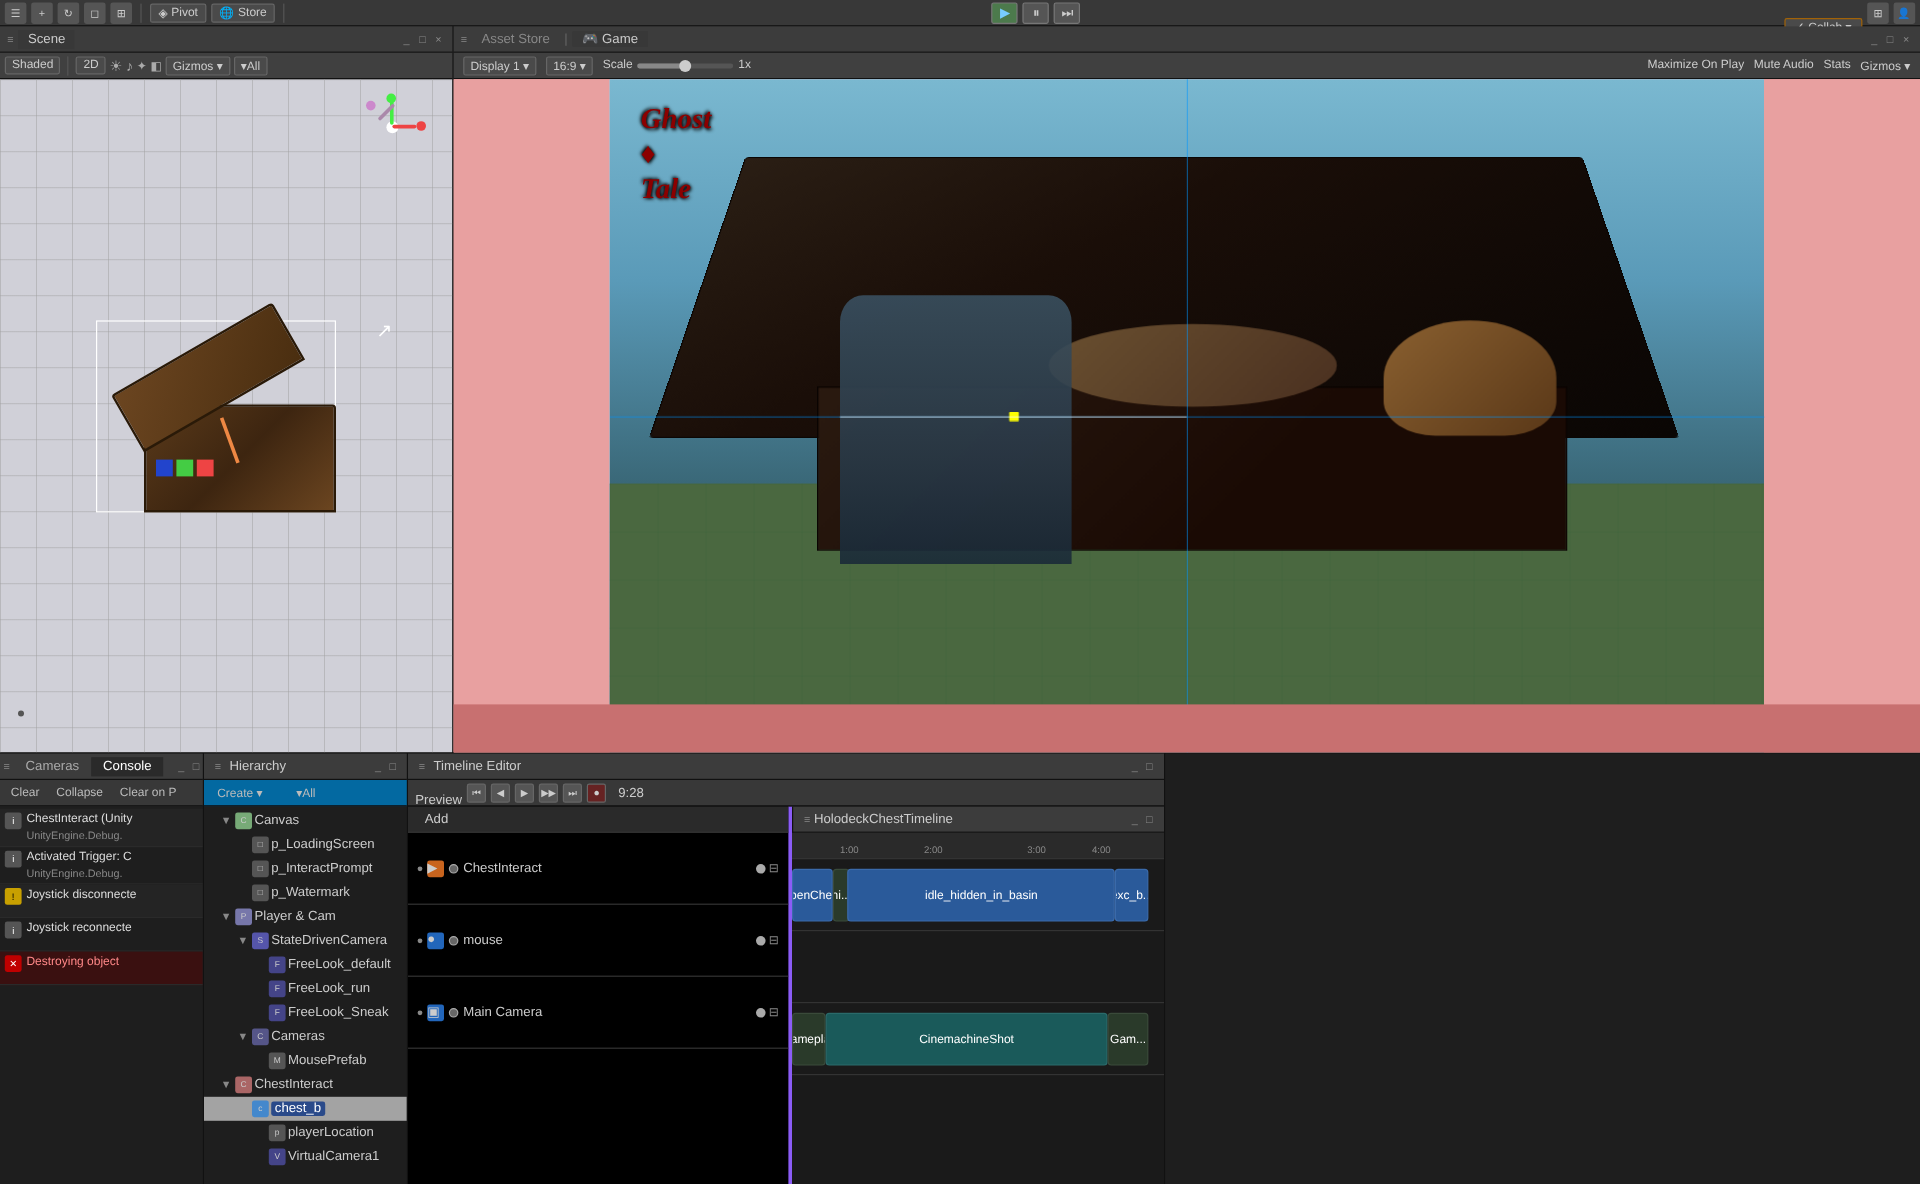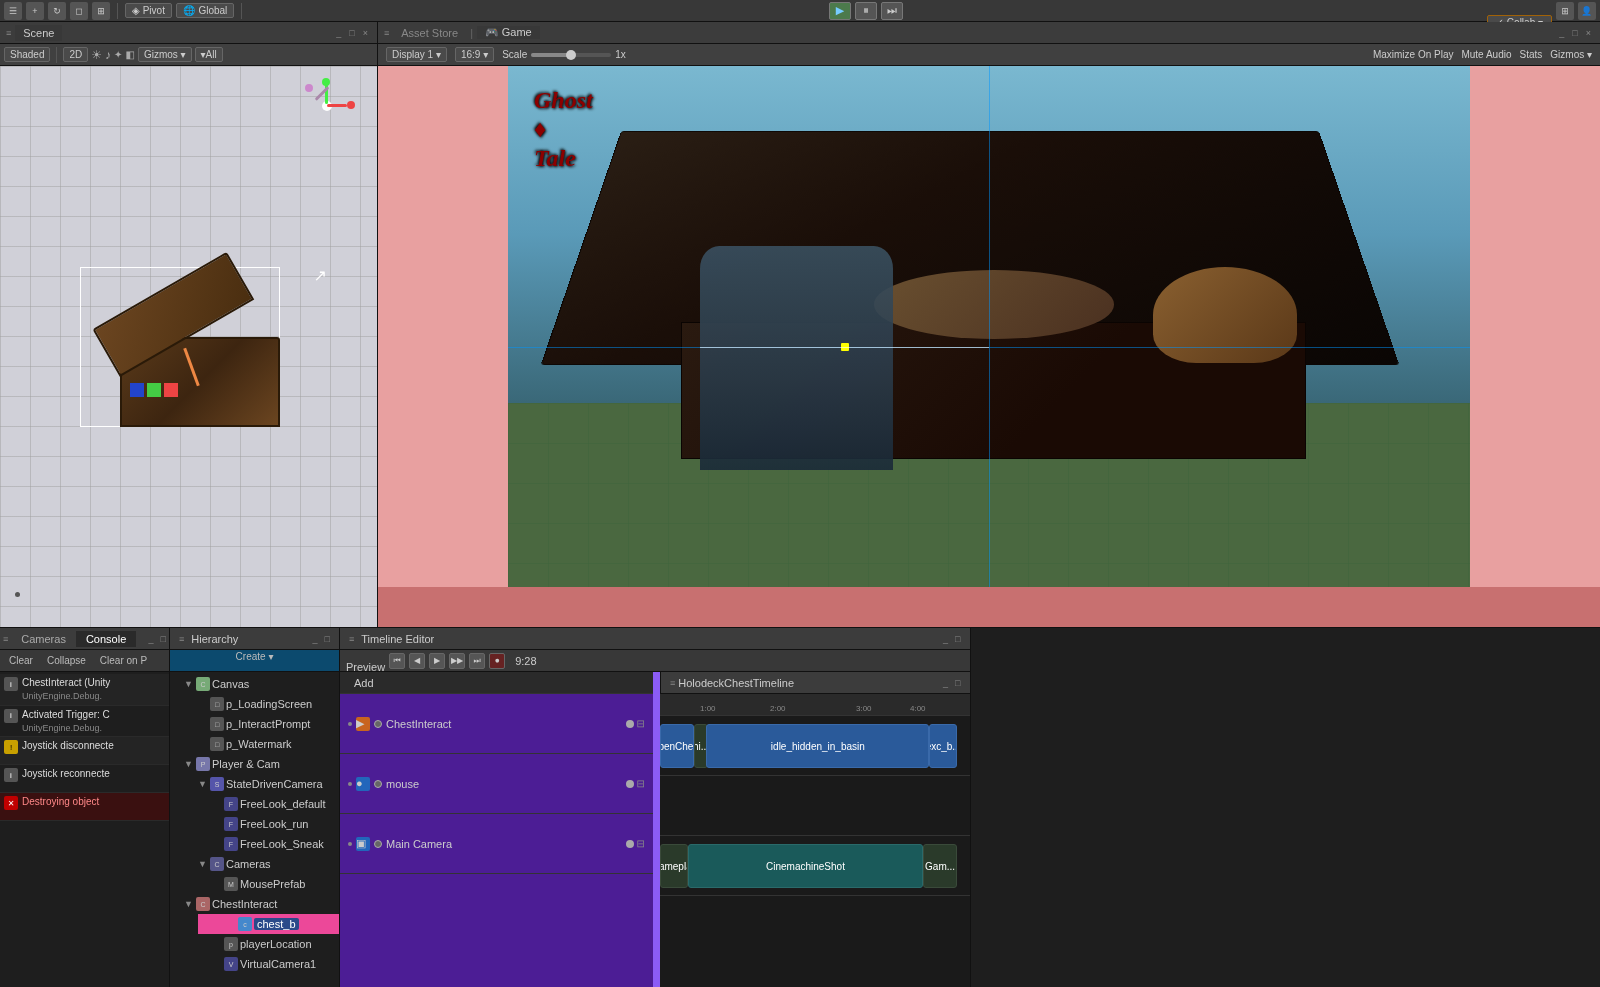--- a/index.html
+++ b/index.html
@@ -423,27 +423,26 @@
       height: 22px;
       background: #3c3c3c;
       display: flex;
       align-items: center;
       padding: 0 6px;
       border-bottom: 1px solid #111;
       gap: 4px;
     }
     #hierarchy-toolbar {
       height: 22px;
-      background: #0c4a6e;
+      background: #0369a1;
       display: flex;
       align-items: center;
       padding: 0 6px;
-      gap: 8px;
-      border-bottom: 1px solid #111;
-      flex-direction: column;
+      gap: 18px;
+      border-bottom: 1px solid #111;
     }
     #hierarchy-content {
       flex: 1;
       background: #1e1e1e;
       overflow-y: auto;
       padding: 2px 0;
     }
     .hier-item {
       padding: 2px 0;
       font-size: 11px;
@@ -523,22 +522,22 @@
       padding: 0 6px;
     }
     #timeline-main {
       flex: 1;
       display: flex;
       overflow: hidden;
     }
     #timeline-tracks {
       width: 320px;
       flex-shrink: 0;
-      background: #4c1d95;
-      border-right: 7px solid #8b5cf6;
+      background: #000000;
+      border-right: 3px solid #8b5cf6;
       overflow-y: hidden;
     }
     .add-btn {
       padding: 3px 8px;
       font-size: 11px;
       color: #ccc;
       cursor: pointer;
     }
     .tl-track {
       height: 60px;
@@ -625,21 +624,21 @@
   <div class="toolbar-icon">↻</div>
   <div class="toolbar-icon">◻</div>
   <div class="toolbar-icon">⊞</div>
   <div class="toolbar-separator"></div>
   <div class="toolbar-btn">
     <span>◈</span>
     <span>Pivot</span>
   </div>
   <div class="toolbar-btn">
     <span>🌐</span>
-    <span>Global</span>
+    <span>Store</span>
   </div>
   <div class="toolbar-separator"></div>
 
   <div style="flex:1; display:flex; justify-content:center; gap:4px;">
     <div class="play-btn active" style="color:#7cf;">▶</div>
     <div class="play-btn" style="color:#ccc;">⏸</div>
     <div class="play-btn" style="color:#ccc;">⏭</div>
   </div>
 
   <div class="toolbar-right">
@@ -923,21 +922,21 @@
           </div>
         </div>
 
         <div class="hier-item hier-indent1">
           <div class="hier-row">
             <span class="hier-arrow">▼</span>
             <div class="hier-icon" style="background:#a66;">C</div>
             <span class="hier-label">ChestInteract</span>
           </div>
         </div>
-        <div class="hier-item hier-indent2" style="background:#ec4899;margin-left:28px;">
+        <div class="hier-item hier-indent2" style="background:#a3a3a3;">
           <div class="hier-row">
             <span class="hier-arrow"></span>
             <div class="hier-icon" style="background:#4488cc;">c</div>
             <span class="hier-label selected">chest_b</span>
           </div>
         </div>
         <div class="hier-item hier-indent3">
           <div class="hier-row">
             <span class="hier-arrow"></span>
             <div class="hier-icon">p</div>

